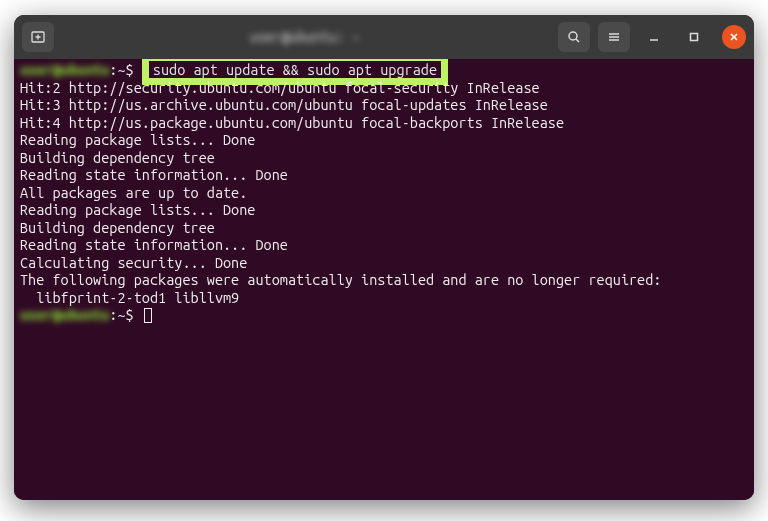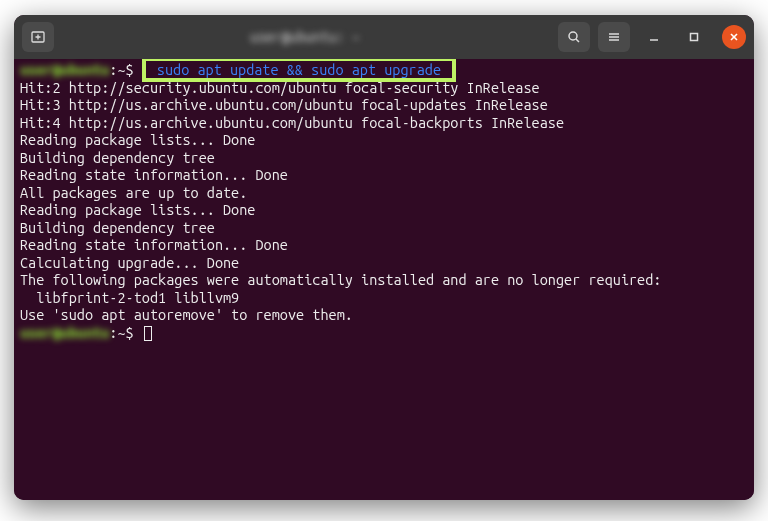--- a/index.html
+++ b/index.html
@@ -83,23 +83,23 @@
     }
     .prompt-user {
       color: #8ae234;
       font-weight: bold;
       filter: blur(3px);
     }
     .prompt-sep {
       color: #eeeeee;
     }
     .highlight-cmd {
-      border: 4px solid #bef264;
-      padding: 0 11px;
-      color: #3b82f6;
+      border: 7px solid #bef264;
+      padding: 0 4px;
+      color: #e5e5e5;
     }
     .cursor-block {
       display: inline-block;
       width: 8px;
       height: 15px;
       border: 1px solid #eeeeee;
       vertical-align: text-bottom;
       margin-left: 2px;
     }
     .line { white-space: pre; }
@@ -158,27 +158,26 @@
             <line x1="8" y1="2" x2="2" y2="8" stroke="#fff" stroke-width="1.6"></line>
           </svg>
       </span>
     </div>
   </div>
 
   <div class="terminal-body">
     <div class="line"><span class="prompt-user">user@ubuntu</span><span class="prompt-sep">:~$ </span><span class="highlight-cmd">sudo apt update &amp;&amp; sudo apt upgrade</span></div>
     <div class="line">Hit:2 http://security.ubuntu.com/ubuntu focal-security InRelease</div>
     <div class="line">Hit:3 http://us.archive.ubuntu.com/ubuntu focal-updates InRelease</div>
-    <div class="line">Hit:4 http://us.archive.ubuntu.com/ubuntu focal-backports InRelease</div>
+    <div class="line">Hit:4 http://us.package.ubuntu.com/ubuntu focal-backports InRelease</div>
     <div class="line">Reading package lists... Done</div>
     <div class="line">Building dependency tree</div>
     <div class="line">Reading state information... Done</div>
     <div class="line">All packages are up to date.</div>
     <div class="line">Reading package lists... Done</div>
     <div class="line">Building dependency tree</div>
     <div class="line">Reading state information... Done</div>
-    <div class="line">Calculating upgrade... Done</div>
+    <div class="line">Calculating security... Done</div>
     <div class="line">The following packages were automatically installed and are no longer required:</div>
     <div class="line">  libfprint-2-tod1 libllvm9</div>
-    <div class="line">Use 'sudo apt autoremove' to remove them.</div>
     <div class="line"><span class="prompt-user">user@ubuntu</span><span class="prompt-sep">:~$ </span><span class="cursor-block"></span></div>
   </div>
 </div>
 
 </body></html>

